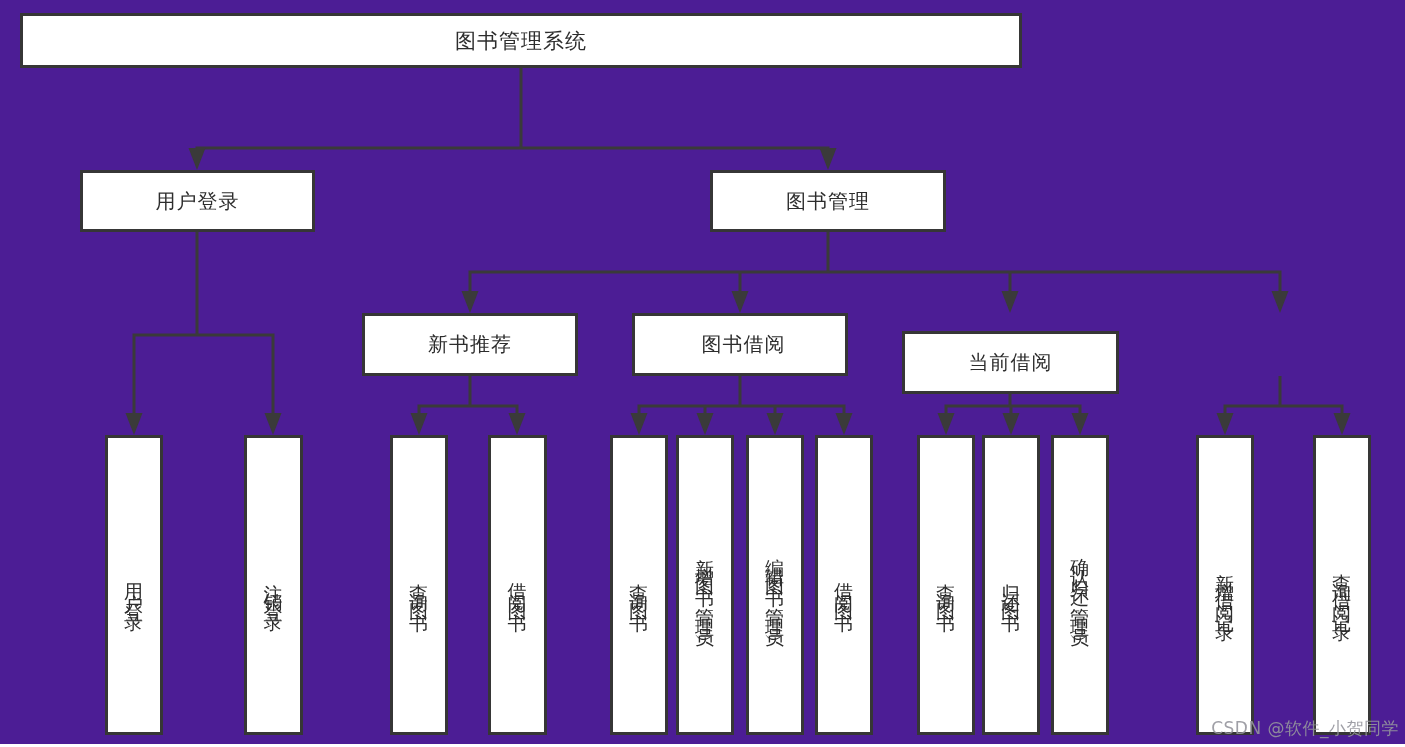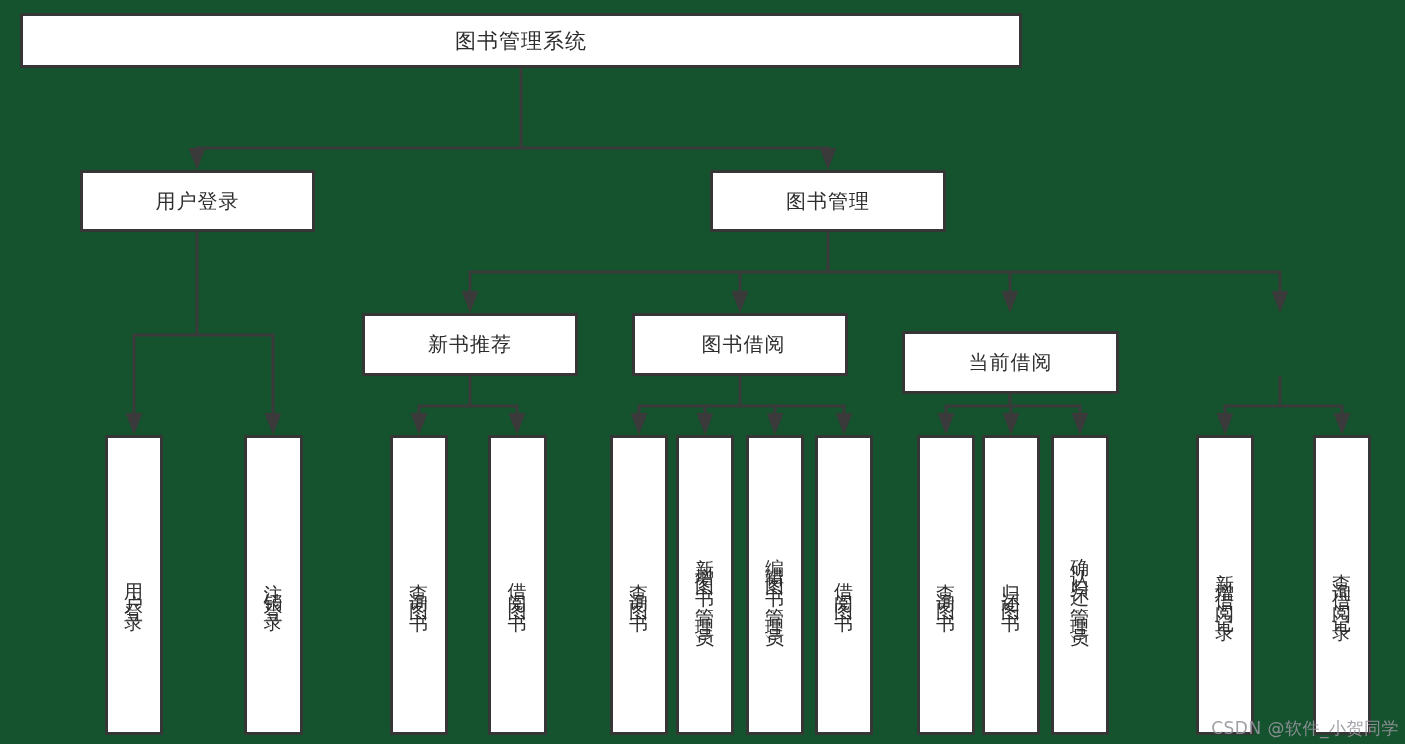--- a/index.html
+++ b/index.html
@@ -1,18 +1,18 @@
 <!DOCTYPE html>
 <html><head>
 <meta charset="utf-8">
 <style>
   html,body{margin:0;padding:0;background:#ffffff;}
   body{font-family:"DejaVu Sans","Liberation Sans",sans-serif;}
   #stage{
-    position:relative;width:1405px;height:744px;background:#14532d;overflow:hidden;text-align:center;
+    position:relative;width:1405px;height:744px;background:#4c1d95;overflow:hidden;text-align:center;
   }
   .connectors{position:absolute;left:0;top:0;width:1405px;height:747px;z-index:1;}
   .node{
     position:absolute;box-sizing:border-box;background:#ffffff;
     border:3px solid #363636;z-index:2;
     display:flex;align-items:center;justify-content:center;
     color:#2d2d2d;
   }
   .node.h{font-size:20px;letter-spacing:1px;white-space:nowrap;}
   .node.root{font-size:21px;}

